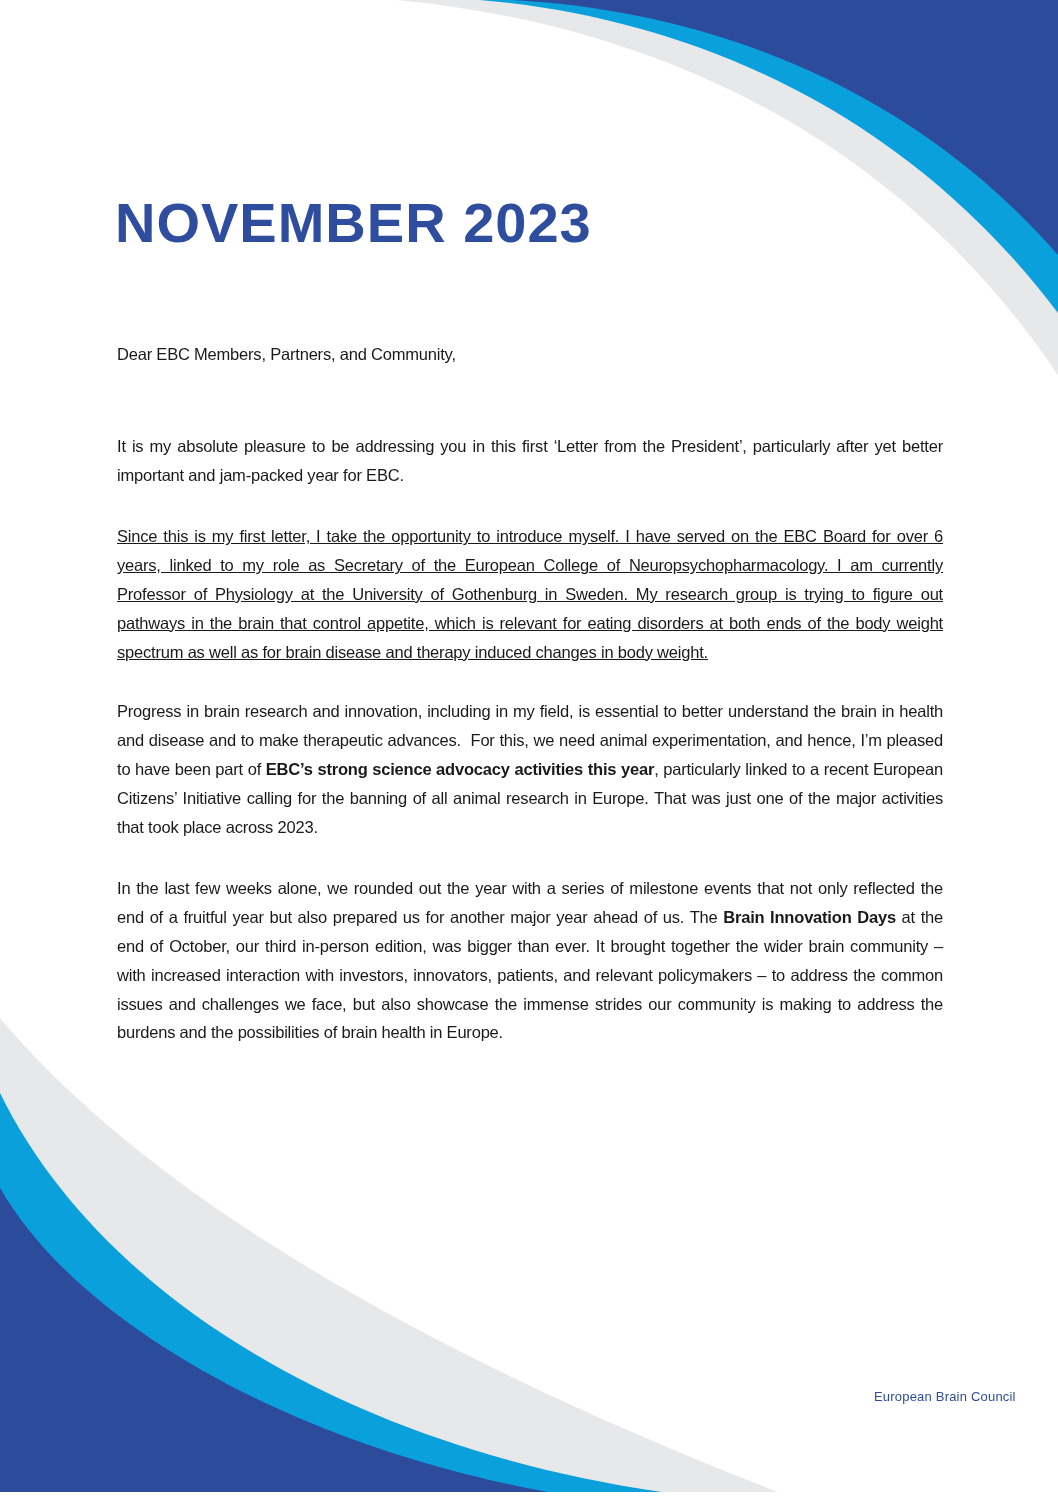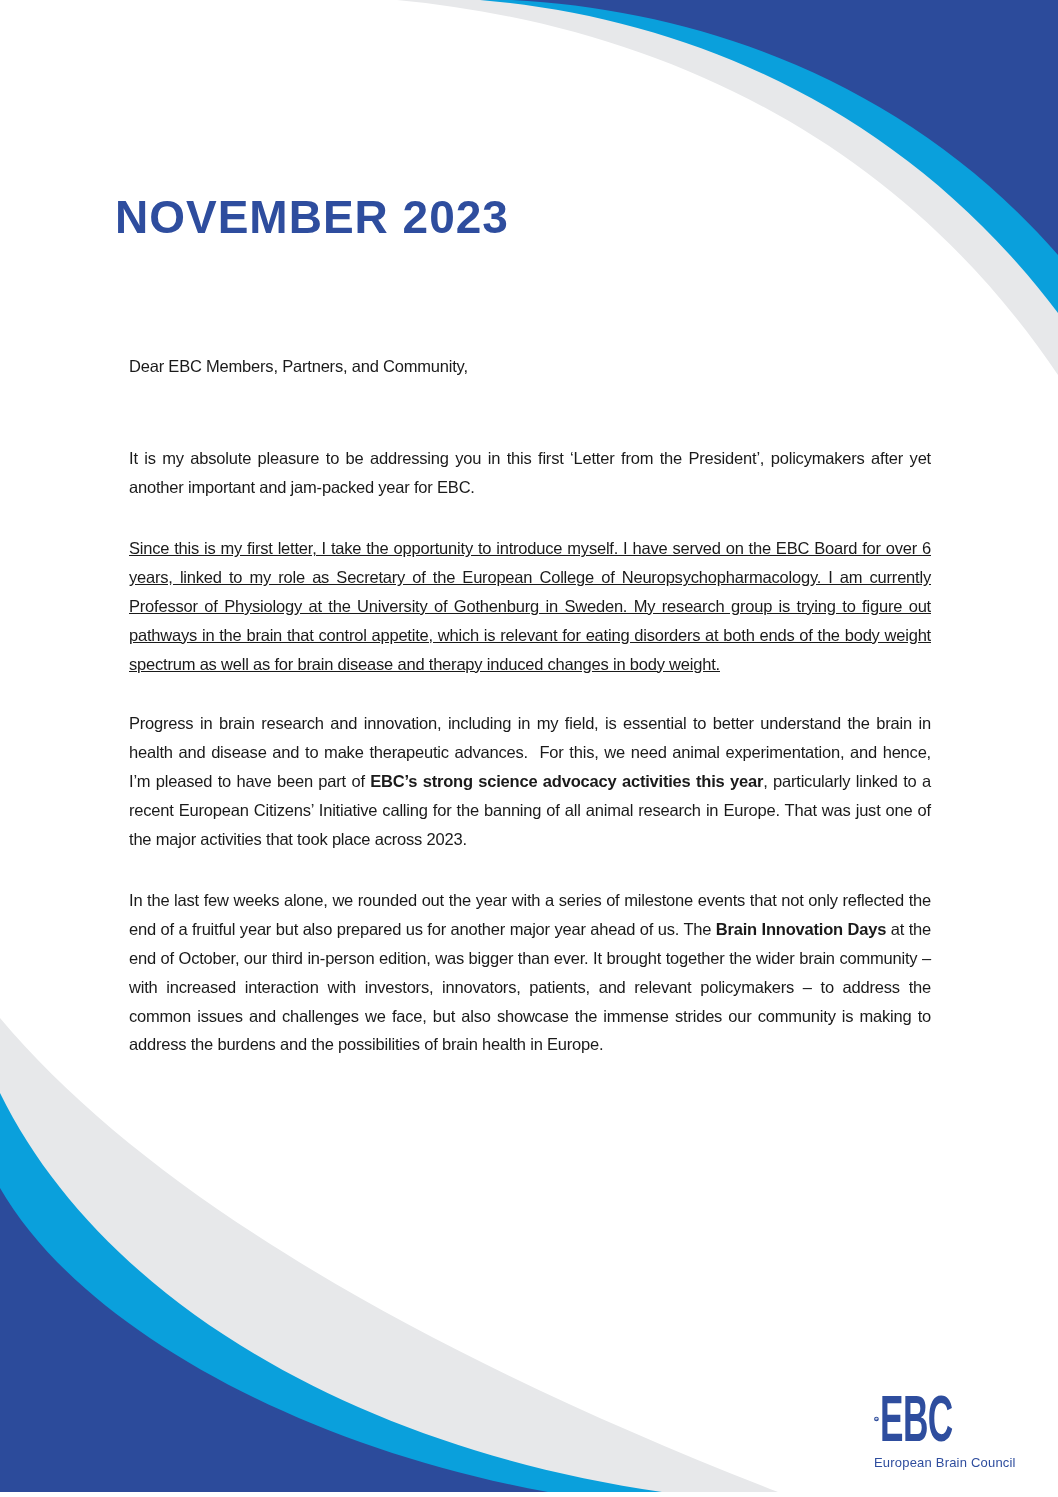--- a/index.html
+++ b/index.html
@@ -16,31 +16,31 @@
   }
   .deco{position:absolute;pointer-events:none;}
   .deco-top{top:0;left:0;}
   .deco-bottom{top:997px;left:0;}
   .fill-gray{fill:var(--band-gray);}
   .fill-cyan{fill:var(--accent-cyan);}
   .fill-blue{fill:var(--primary-blue);}
 
   h1.page-title{
     position:absolute;left:115px;top:192px;margin:0;
-    font-size:46px;font-weight:bold;letter-spacing:1px;
+    font-size:56px;font-weight:bold;letter-spacing:1px;
     color:var(--title-blue);line-height:1.1;white-space:nowrap;
   }
 
   .letter{
     position:absolute;left:117px;top:340px;width:826px;
     color:var(--text-black);
     font-size:16.5px;line-height:28.8px;letter-spacing:-0.2px;
     text-align:justify;
   }
-  .letter p{margin:12px;}
+  .letter p{margin:0;}
   .letter .p0{margin-top:63px;}
   .letter .p1{margin-top:33px;text-decoration:underline;}
   .letter .p2{margin-top:31px;}
   .letter .p3{margin-top:33px;}
   .link{
     font-weight:bold;color:inherit;cursor:pointer;
   }
 
   .logo{
     position:absolute;left:874px;top:1386px;width:138px;
@@ -71,37 +71,22 @@
   <path class="fill-gray" d="M0,21 C150,200 430,360 778,495 L0,495 Z"></path>
   <path class="fill-cyan" d="M0,96 C100,300 350,450 662,495 L0,495 Z"></path>
   <path class="fill-blue" d="M0,191 C80,330 300,450 548,495 L0,495 Z"></path>
 </svg>
 
 <h1 class="page-title">NOVEMBER 2023</h1>
 
 <div class="letter">
   <p class="salutation">Dear EBC Members, Partners, and Community,</p>
   <div>
-      <p class="para p0"><span>It is my absolute pleasure to be addressing you in this first ‘Letter from the President’, policymakers after yet another important and jam-packed year for EBC.</span></p>
+      <p class="para p0"><span>It is my absolute pleasure to be addressing you in this first ‘Letter from the President’, particularly after yet better important and jam-packed year for EBC.</span></p>
       <p class="para p1"><span>Since this is my first letter, I take the opportunity to introduce myself. I have served on the EBC Board for over 6 years, linked to my role as Secretary of the European College of Neuropsychopharmacology. I am currently Professor of Physiology at the University of Gothenburg in Sweden. My research group is trying to figure out pathways in the brain that control appetite, which is relevant for eating disorders at both ends of the body weight spectrum as well as for brain disease and therapy induced changes in body weight.</span></p>
       <p class="para p2"><span>Progress in brain research and innovation, including in my field, is essential to better understand the brain in health and disease and to make therapeutic advances.&nbsp; For this, we need animal experimentation, and hence, I’m pleased to have been part of </span><a class="link">EBC’s strong science advocacy activities this year</a><span>, particularly linked to a recent European Citizens’ Initiative calling for the banning of all animal research in Europe. That was just one of the major activities that took place across 2023.</span></p>
       <p class="para p3"><span>In the last few weeks alone, we rounded out the year with a series of milestone events that not only reflected the end of a fruitful year but also prepared us for another major year ahead of us. The </span><a class="link">Brain Innovation Days</a><span> at the end of October, our third in-person edition, was bigger than ever. It brought together the wider brain community – with increased interaction with investors, innovators, patients, and relevant policymakers – to address the common issues and challenges we face, but also showcase the immense strides our community is making to address the burdens and the possibilities of brain health in Europe.</span></p>
     </div>
 </div>
 
 <div class="logo">
-  <div class="logo-row">
-    <svg width="64" height="64" viewBox="0 0 64 64" aria-hidden="true">
-      <circle cx="32" cy="32" r="31" class="fill-blue"></circle>
-      <path fill="#ffffff" d="M17 34c-3-2-3-7 0-9-1-4 3-7 6-6 1-3 5-5 8-3 3-2 7-1 9 1 4-1 7 3 6 6 3 2 3 7-1 9 0 3-3 5-6 4-2 2-5 3-8 2-3 2-7 2-9-1-2 0-4-1-5-3z"></path>
-      <g stroke="var(--primary-blue)" stroke-width="1.5" fill="none" stroke-linecap="round">
-        <path d="M23 21c2 3 1 6-1 8"></path>
-        <path d="M30 17c1 4 0 7-2 9"></path>
-        <path d="M38 18c0 4-2 6-3 8"></path>
-        <path d="M44 23c-1 3-3 5-5 6"></path>
-        <path d="M21 31c4 2 9 2 13 0"></path>
-      </g>
-      <path stroke="#ffffff" stroke-width="2.6" fill="none" stroke-linecap="round" d="M22 38c4 5 10 6 15 2l7-8"></path>
-    </svg>
-    <span class="logo-acronym">EBC</span>
-  </div>
   <div class="logo-name">European Brain Council</div>
 </div>
 
 </body></html>

